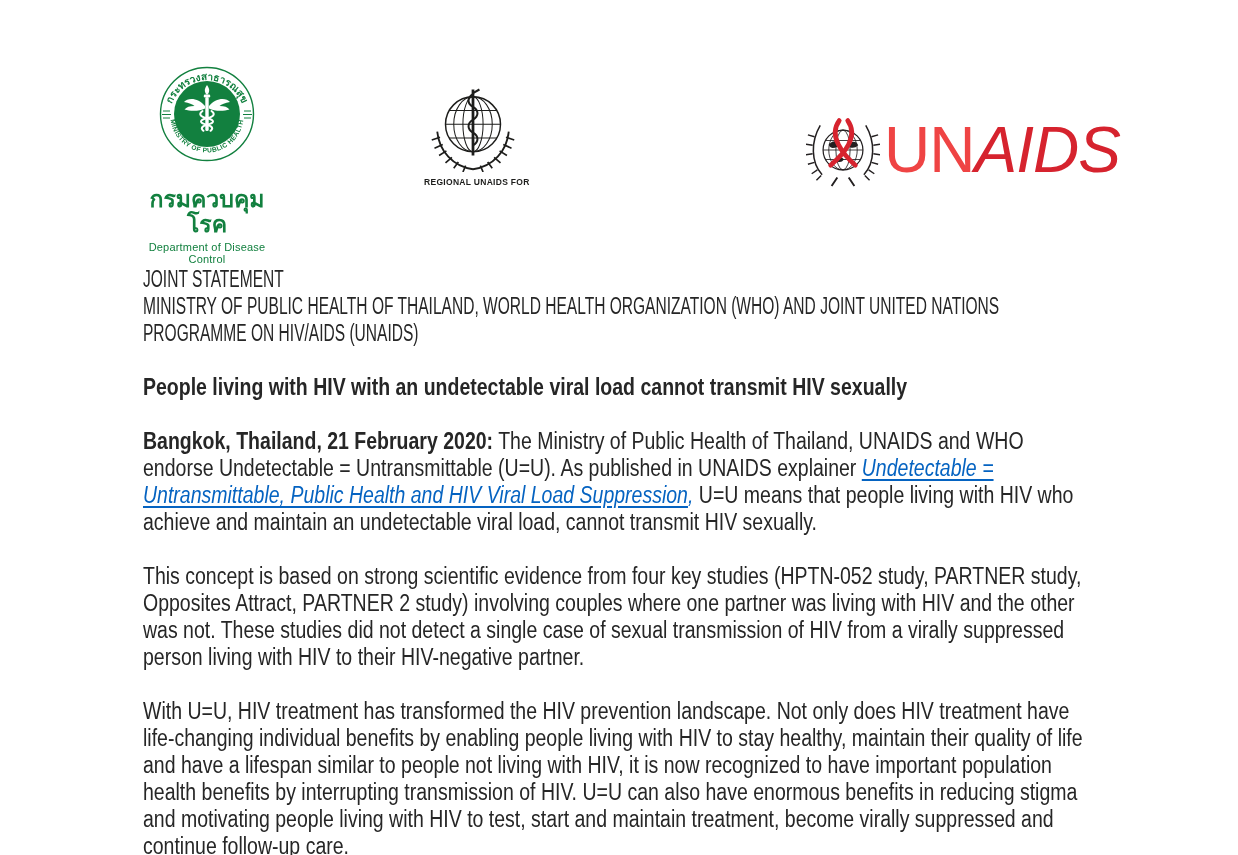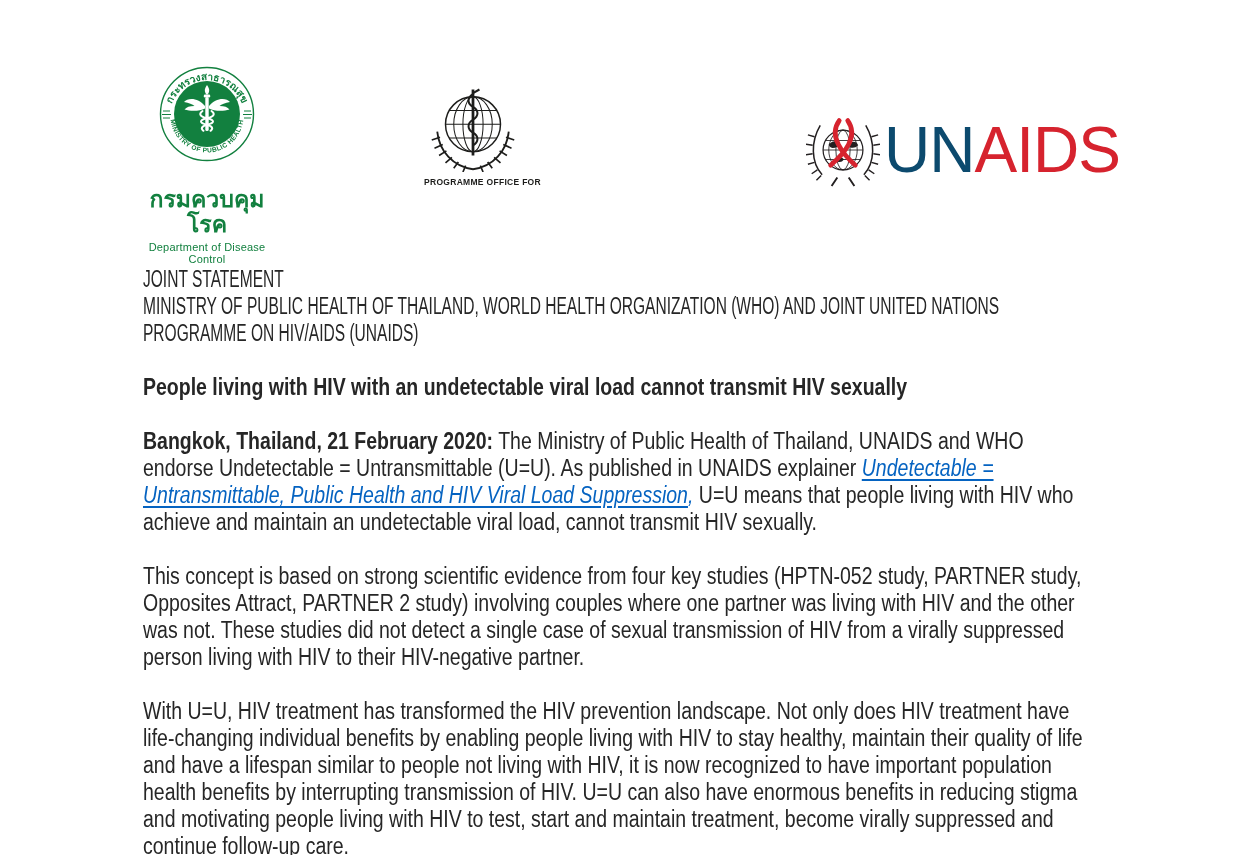--- a/index.html
+++ b/index.html
@@ -21,22 +21,22 @@
   .who-block  { position:absolute; left:424px; top:84px; display:flex; gap:12px; color:#1d1d1b; }
   .who-emblem-col { width:98px; text-align:center; }
   .who-office { font-size:8.5px; font-weight:bold; letter-spacing:.3px; white-space:nowrap; margin-top:1px; }
   .who-text-col { padding-top:11px; }
   .who-name   { font-size:25.5px; font-weight:bold; line-height:25px; letter-spacing:-.5px; white-space:nowrap; }
   .who-rule   { border-top:2.2px solid #1d1d1b; width:176px; margin:6px 0 5px 0; }
   .who-region { font-size:25.5px; font-weight:bold; line-height:25px; letter-spacing:-.5px; white-space:nowrap; }
 
   .unaids-block { position:absolute; left:806px; top:110px; display:flex; align-items:flex-start; }
   .unaids-text  { margin-left:4px; margin-top:8px; font-size:64px; line-height:64px; letter-spacing:-1px; white-space:nowrap; }
-  .unaids-un   { color:#0c4a6e; }
-  .unaids-aids { color:#d6232e; }
+  .unaids-un   { color:#ef4444; }
+  .unaids-aids { color:#d6232e;font-style:italic; }
 
   
   .doc-text {
     position:absolute; left:143px; top:266px; width:1116px;
     transform:scaleX(0.848); transform-origin:0 0;
     font-size:23px; line-height:27px; color:#262626;
   }
   .heading-condensed { width:1400px; transform:scaleX(0.797); transform-origin:0 0; }
   .para { margin-top:27px; }
   .subtitle { font-weight:bold; }
@@ -98,21 +98,21 @@
           </g>
           <circle cx="50" cy="44" r="30" stroke-width="1.6"></circle>
           <ellipse cx="50" cy="44" rx="11" ry="30" stroke-width="1.1"></ellipse>
           <ellipse cx="50" cy="44" rx="21" ry="30" stroke-width="1.1"></ellipse>
           <path d="M24 29 H76 M20 44 H80 M24 59 H76" stroke-width="1.1"></path>
           <line x1="50" y1="6" x2="50" y2="78" stroke-width="3"></line>
           <path d="M50 10 l7 -4" stroke-width="2.2"></path>
           <path d="M50 11 C43.5 15 43.5 21 50 25 C56.5 29 56.5 35 50 39 C43.5 43 43.5 49 50 53 C56.5 57 56.5 63 50 67" stroke-width="2.2"></path>
         </g>
       </svg>
-      <div class="who-office">PROGRAMME OFFICE FOR</div>
+      <div class="who-office">REGIONAL UNAIDS FOR</div>
     </div>
   </div>
 
   <div class="unaids-block">
     <svg width="74" height="80" viewBox="0 0 78 84">
       <g fill="none" stroke="#231f20">
         <path d="M15 16 C5 33 5 55 17 68" stroke-width="1.6"></path>
         <path d="M63 16 C73 33 73 55 61 68" stroke-width="1.6"></path>
         <g stroke-width="1.5">
           <path d="M9 28 l-7 -2 M7 37 l-7 -1 M7 46 l-7 1 M9 55 l-7 2 M12 63 l-6 4 M16 69 l-5 5"></path>

